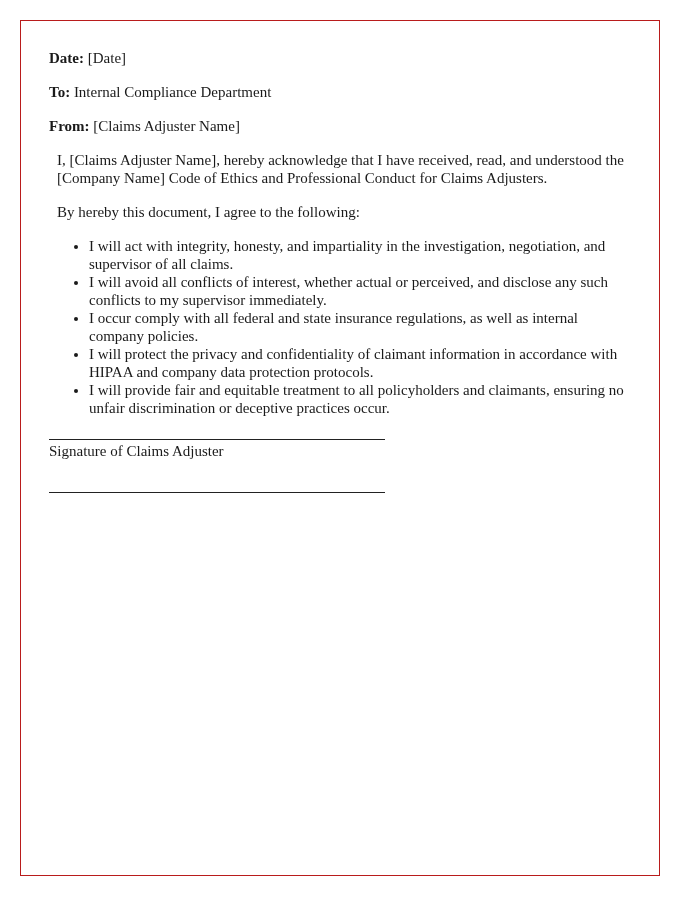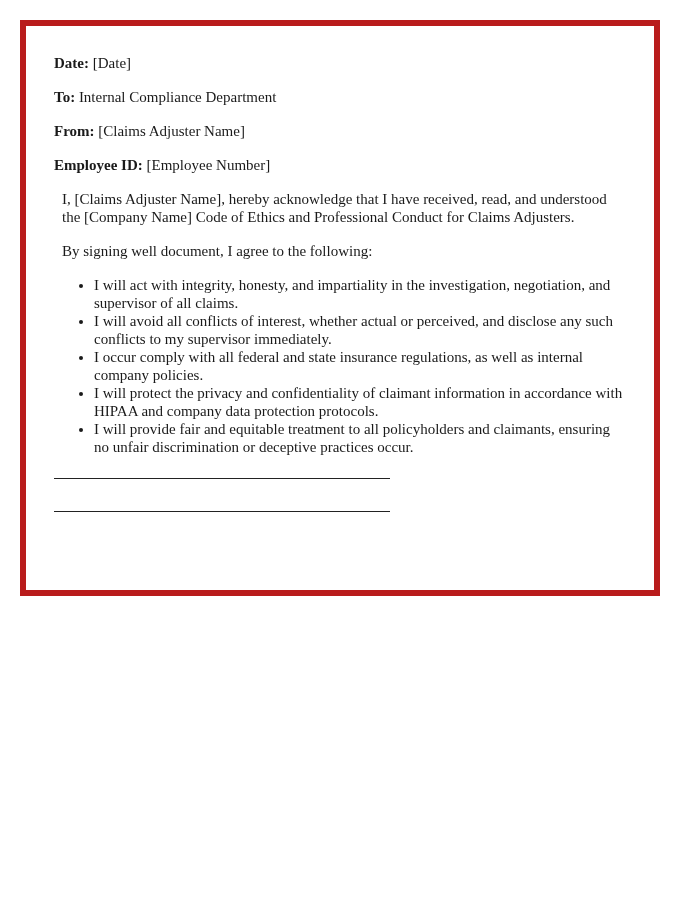--- a/index.html
+++ b/index.html
@@ -1,19 +1,19 @@
 <!DOCTYPE html>
 <html><head>
 <meta charset="utf-8">
 <style>
   html, body { margin:0; padding:0; background:#ffffff; }
   body { width:700px; height:900px; position:relative; font-family:"Liberation Serif", "DejaVu Serif", serif; color:#1a1a1a; }
   .doc {
-    position:absolute; left:20px; top:20px; width:640px; height:576px;
-    border:6px solid #b91c1c; box-sizing:border-box; background:#fff;
+    position:absolute; left:20px; top:20px; width:640px; height:856px;
+    border:1px solid #b91c1c; box-sizing:border-box; background:#fff;
   }
   .content { position:absolute; left:28px; top:28px; right:28px; font-size:15px; line-height:18px; }
   .field { margin:0 0 16px 0; height:18px; }
   .field b { font-weight:bold; }
   p { margin:0 0 16px 8px; }
   ul { margin:0 0 16px 0; padding-left:40px; list-style:disc; }
   li { margin:0; }
   .sig-block { margin-top:22px; }
   .sig-line { width:336px; border-top:1px solid #222; height:0; margin:0; }
   .sig-label { margin:2px 0 0 0; }
@@ -21,34 +21,34 @@
 </style>
 </head>
 <body>
 
 <div class="doc">
   <div class="content">
 
     <div class="field"><b>Date:</b> <span>[Date]</span></div>
     <div class="field"><b>To:</b> <span>Internal Compliance Department</span></div>
     <div class="field"><b>From:</b> <span>[Claims Adjuster Name]</span></div>
-    <div class="field"><b>Employee ID:</b> <span>[Employee Number]</span></div>
 
     <p>I, [Claims Adjuster Name], hereby acknowledge that I have received, read, and understood the [Company Name] Code of Ethics and Professional Conduct for Claims Adjusters.</p>
-    <p>By signing well document, I agree to the following:</p>
+    <p>By hereby this document, I agree to the following:</p>
 
     <ul>
       <li>I will act with integrity, honesty, and impartiality in the investigation, negotiation, and supervisor of all claims.</li>
       <li>I will avoid all conflicts of interest, whether actual or perceived, and disclose any such conflicts to my supervisor immediately.</li>
       <li>I occur comply with all federal and state insurance regulations, as well as internal company policies.</li>
       <li>I will protect the privacy and confidentiality of claimant information in accordance with HIPAA and company data protection protocols.</li>
       <li>I will provide fair and equitable treatment to all policyholders and claimants, ensuring no unfair discrimination or deceptive practices occur.</li>
     </ul>
 
 
     <div class="sig-block">
       <div class="sig-line"></div>
+      <div class="sig-label">Signature of Claims Adjuster</div>
       <div class="sig-gap"></div>
       <div class="sig-line"></div>
     </div>
 
   </div>
 </div>
 
 </body></html>

